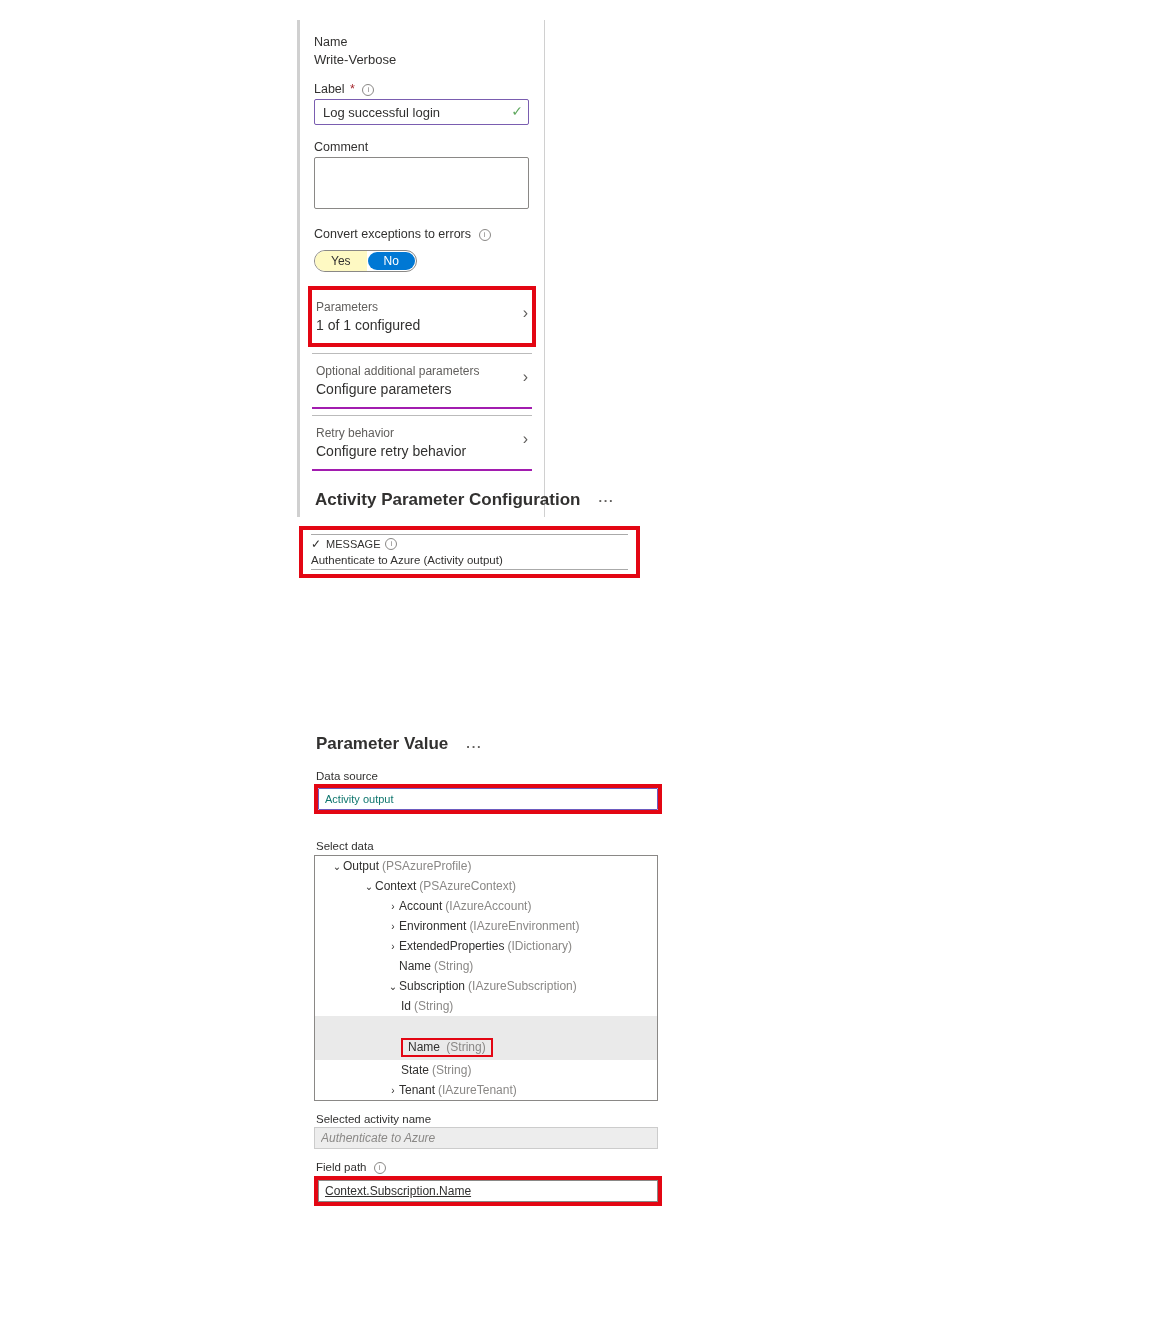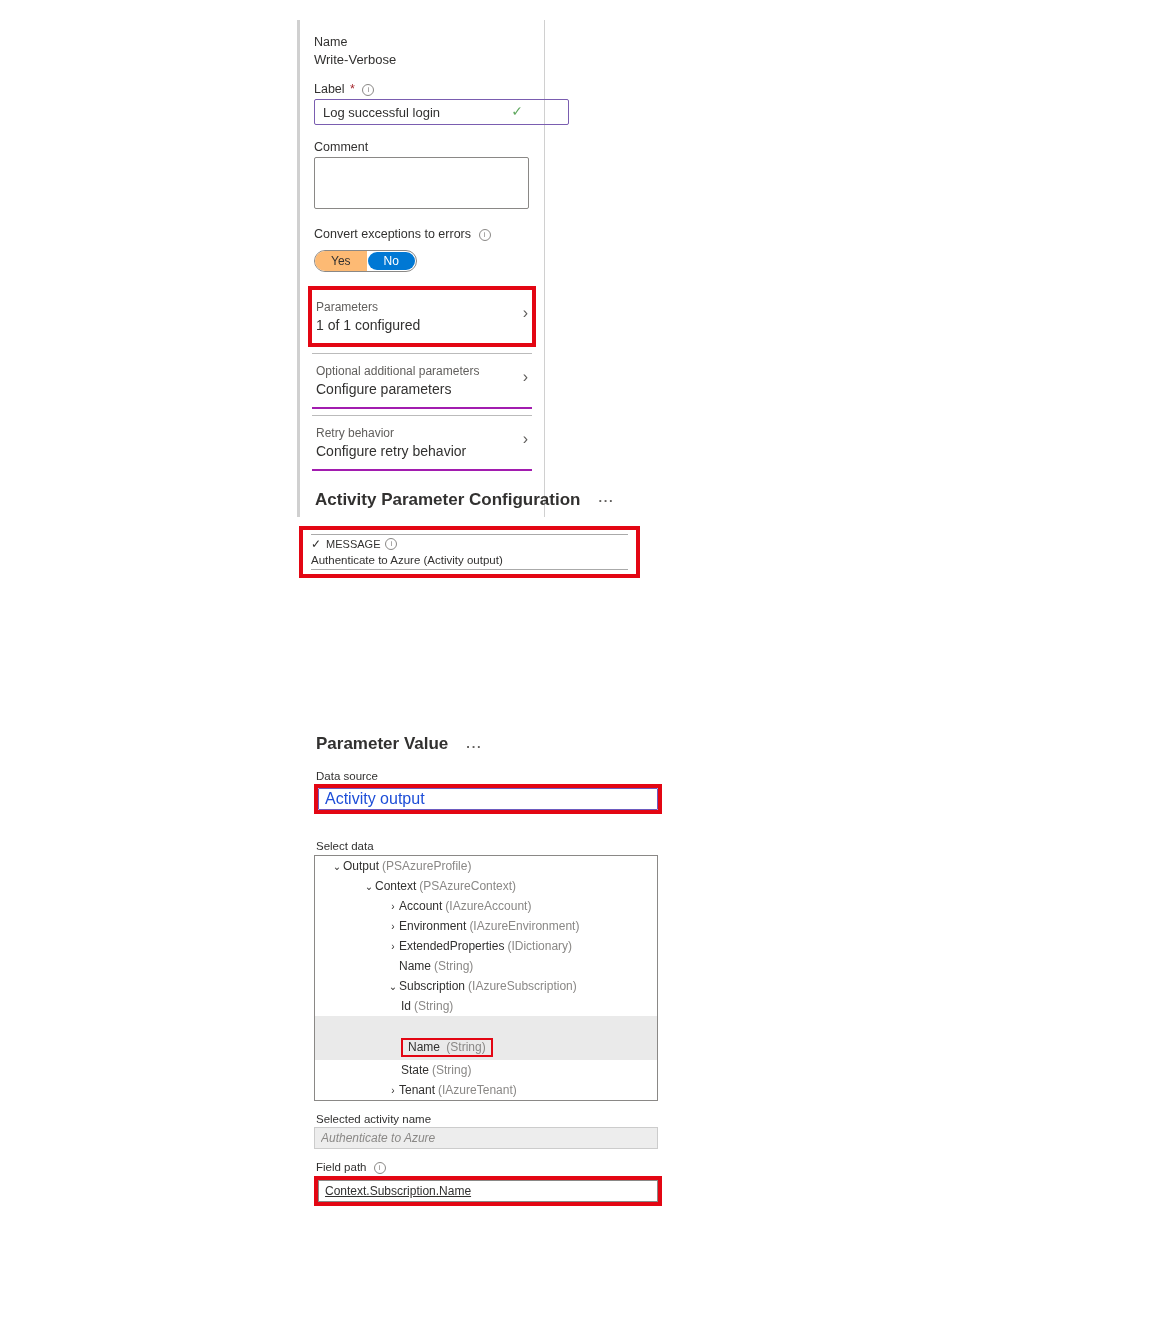--- a/index.html
+++ b/index.html
@@ -31,21 +31,21 @@
       border: 1px solid #8a8886;
       border-radius: 50%;
       font-size: 8px;
       line-height: 10px;
       text-align: center;
       color: #8a8886;
       margin-left: 4px;
       vertical-align: middle;
     }
     .label-input {
-      width: 255px;
+      width: 215px;
       height: 26px;
       border: 1px solid #7a5db0;
       border-radius: 2px;
       padding: 2px 28px 2px 8px;
       font-size: 13px;
       color: #323130;
       position: relative;
       display: flex;
       align-items: center;
     }
@@ -73,21 +73,21 @@
       height: 22px;
       align-items: stretch;
     }
     .yn-toggle span {
       padding: 2px 16px;
       font-size: 12px;
       line-height: 16px;
       display: flex;
       align-items: center;
     }
-    .yn-toggle .yes { color: #323130; background: #fdba74; }
+    .yn-toggle .yes { color: #323130; background: #fef9c3; }
     .yn-toggle .no {
       background: #0078d4;
       color: #fff;
       border-radius: 10px;
       margin: 1px;
     }
     .row-item {
       border-top: 1px solid #bbb;
       border-bottom: 2px solid #a21caf;
       margin: 0 12px 6px 12px;
@@ -143,22 +143,22 @@
       width: 348px;
     }
     .section-three .sec-title { margin-left: 2px; align-items: flex-end; }
     .field-lbl { font-size: 11.5px; color: #323130; margin: 12px 0 2px 2px; }
     .ds-input-wrap { margin: 0; }
     .ds-input {
       width: 100%;
       border: 1px solid #6d5bbf;
       border-radius: 1px;
       padding: 2px 6px;
-      font-size: 16px;
-      color: #1d4ed8;
+      font-size: 11px;
+      color: #0f766e;
       height: 22px;
       background: #fff;
     }
     .tree-box {
       border: 1px solid #8a8886;
       width: 344px;
       font-size: 12px;
       color: #323130;
       margin-top: 3px;
     }

